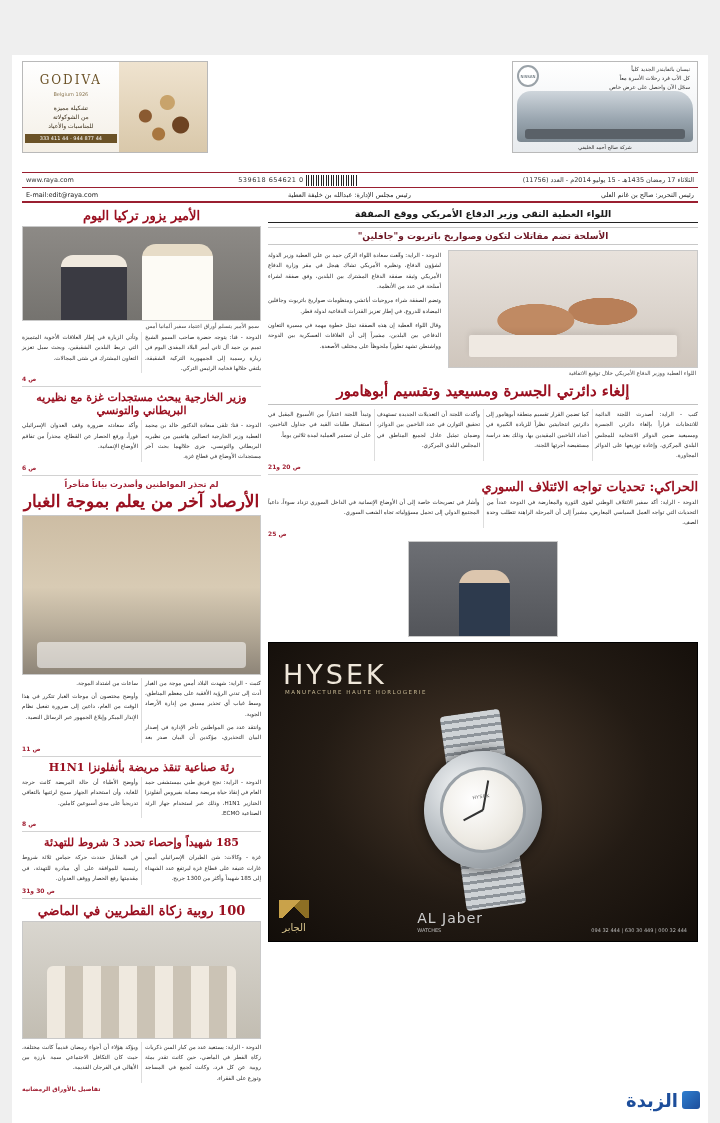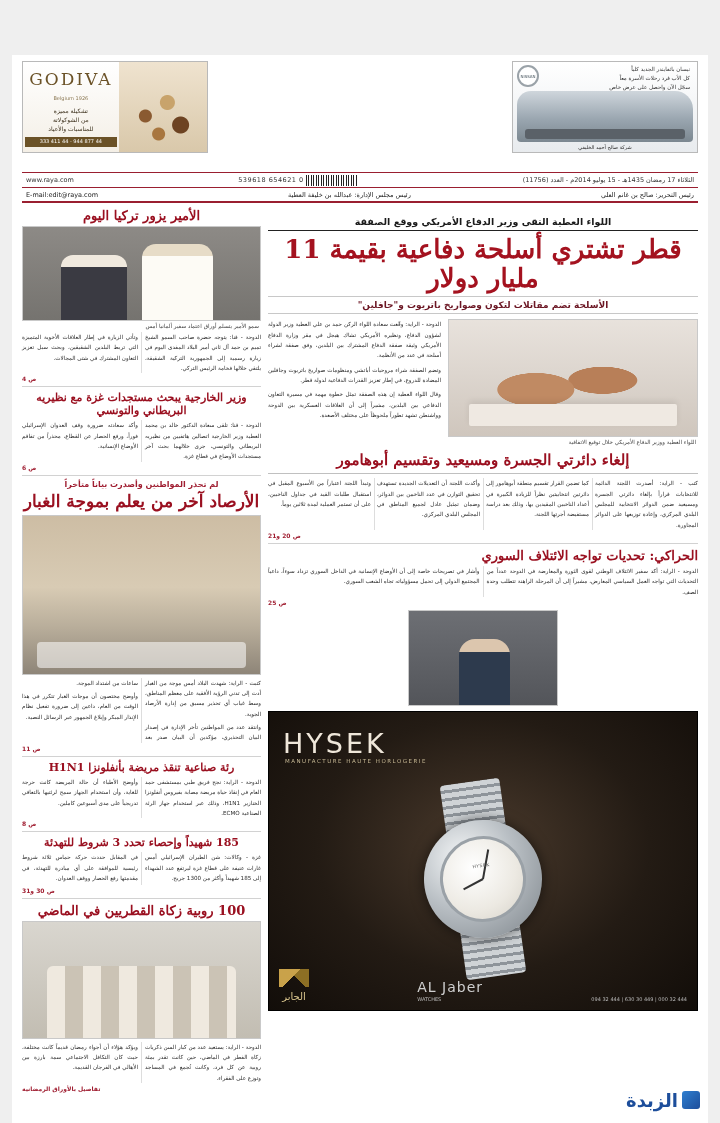--- a/index.html
+++ b/index.html
@@ -46,21 +46,21 @@
     display: flex; flex-direction: row; align-items: center;
   }
   .godiva-left {
     width: 52%;
     text-align: center;
     font-size: 6px; color: #4a3a22; line-height: 1.5;
     padding: 2px;
   }
   .godiva-logo {
     font-family: "DejaVu Serif", "Liberation Serif", serif;
-    font-size: 17px; letter-spacing: 2px; color: #6b5227;
+    font-size: 12px; letter-spacing: 2px; color: #6b5227;
     margin-bottom: 2px;
   }
   .godiva-sub { font-size: 5px; color: #8d7a56; margin-bottom: 4px;}
   .godiva-line { font-size: 6px; color: #3b2f1b; }
   .godiva-phone { margin-top: 4px; font-size: 5px; color:#fff; background:#6b5227; padding:1px 2px;}
   .godiva-img {
     width: 48%; height: 100%;
     background:
       radial-gradient(circle at 30% 60%, #8a5a31 6px, transparent 7px),
       radial-gradient(circle at 55% 45%, #c8a36b 7px, transparent 8px),
@@ -145,21 +145,21 @@
   }
 
   
   .body {
     display: flex;
     flex-direction: row;
     padding: 5px 10px 0 10px;
     gap: 7px;
     height: 920px;
   }
-  .col-right { width: 430px; margin-top: 8px; }
+  .col-right { width: 430px; }
   .col-left  { width: 239px; }
 
   
   .ar { direction: rtl; text-align: justify; }
   .tiny { font-size: 5.6px; line-height: 1.85; color: #2a2a2a; }
   .kicker { font-size: 8px; color: #a01f32; text-align: center; font-weight: bold; }
 
   
   .lead-kicker {
     text-align:center; font-size: 9.5px; font-weight:bold; color:#1a1a1a;
@@ -391,21 +391,20 @@
       <span>رئيس التحرير: صالح بن غانم العلي</span>
       <span>رئيس مجلس الإدارة: عبدالله بن خليفة العطية</span>
       <span>E-mail:edit@raya.com</span>
     </div>
 
     <div class="body">
 
       <div class="col-right">
 
         <div class="lead-kicker">اللواء العطية التقى وزير الدفاع الأمريكي ووقع الصفقة</div>
-        <div class="lead-head">قطر تشتري أسلحة دفاعية بقيمة 11 مليار دولار</div>
         <div class="lead-sub">الأسلحة تضم مقاتلات لتكون وصواريخ باتريوت و"جافلين"</div>
 
         <div style="display:flex; flex-direction:row; gap:7px;">
           <div style="width:250px;">
             <div class="lead-photo"></div>
             <div class="photo-cap ar">اللواء العطية ووزير الدفاع الأمريكي خلال توقيع الاتفاقية</div>
           </div>
           <div style="flex:1;" class="ar tiny">
             <p style="margin:0 0 4px 0;">الدوحة - الراية: وقّعت سعادة اللواء الركن حمد بن علي العطية وزير الدولة لشؤون الدفاع، ونظيره الأمريكي تشاك هيجل في مقر وزارة الدفاع الأمريكي وثيقة صفقة الدفاع المشترك بين البلدين، وفق صفقة لشراء أسلحة في عدد من الأنظمة.</p>
             <p style="margin:0 0 4px 0;">وتضم الصفقة شراء مروحيات أباتشي ومنظومات صواريخ باتريوت وجافلين المضادة للدروع، في إطار تعزيز القدرات الدفاعية لدولة قطر.</p>

